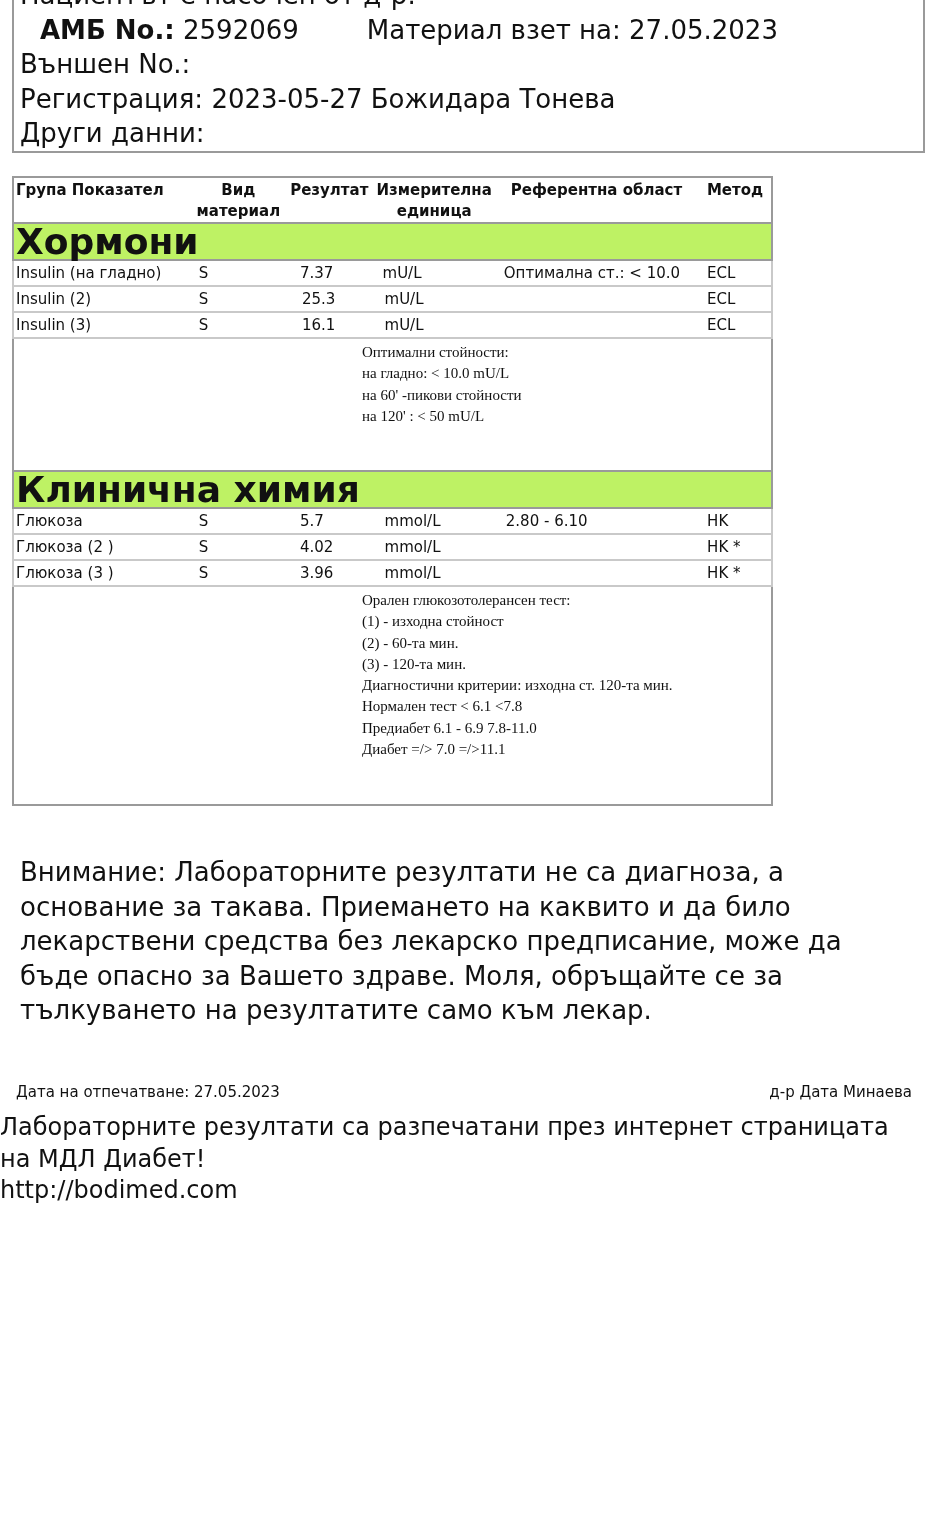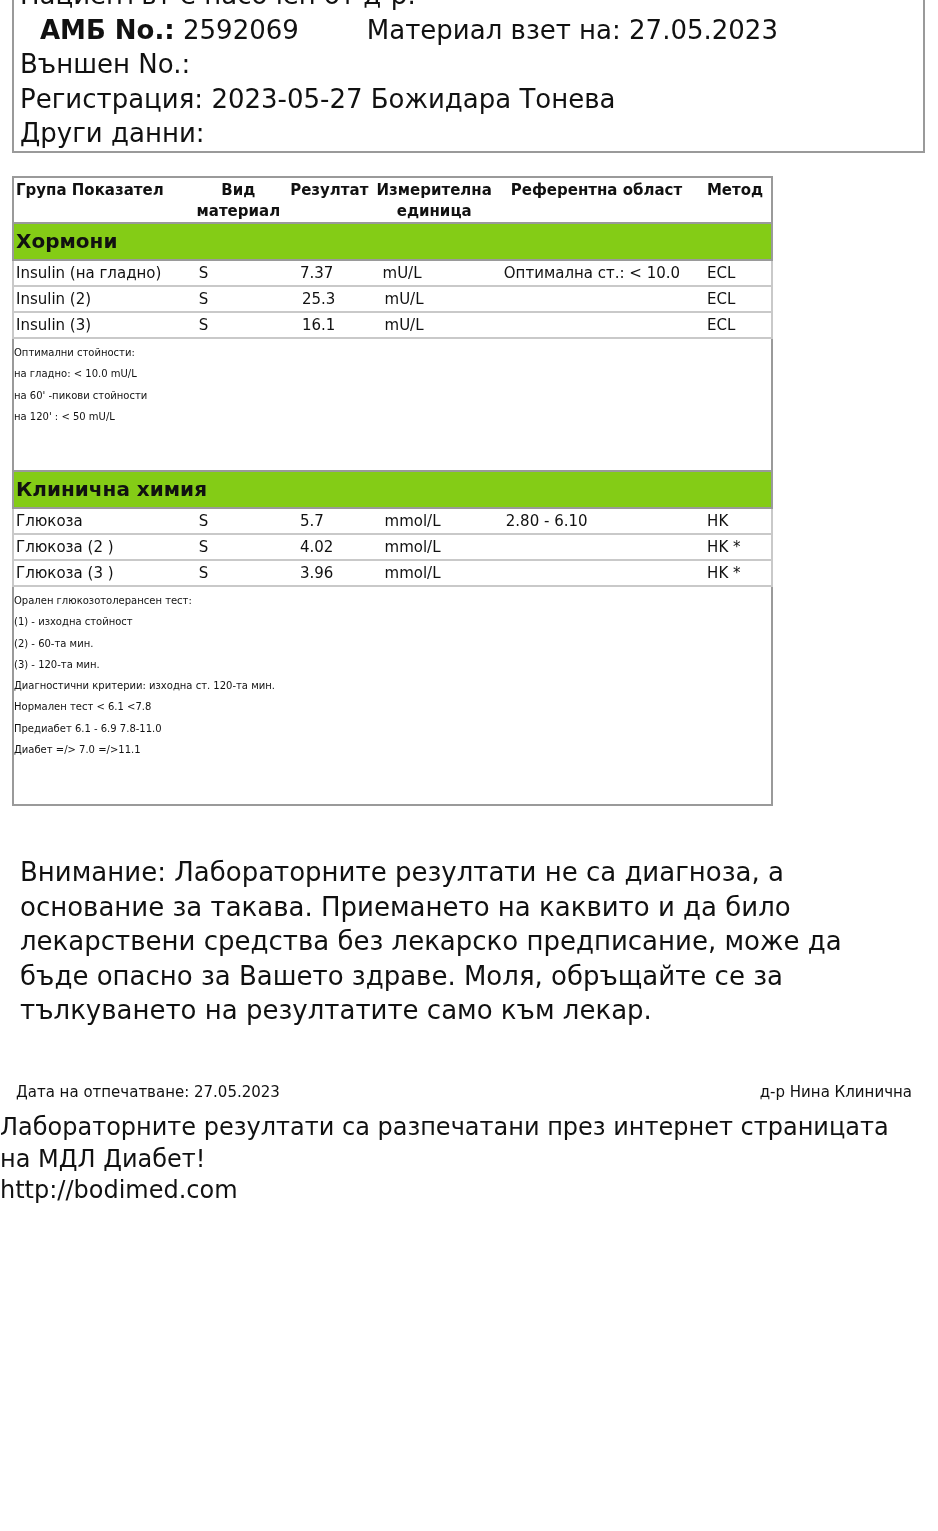--- a/index.html
+++ b/index.html
@@ -20,38 +20,38 @@
   }
   table.results th {
     font-weight: bold; font-size: 15px; text-align: center; vertical-align: top;
     padding: 2px 2px 0 2px; height: 45px; line-height: 21px;
     border-top: 2px solid #9a9a9a; border-bottom: 2px solid #9a9a9a;
   }
   table.results th:first-child { text-align: left; border-left: 2px solid #9a9a9a; padding-left: 2px; }
   table.results th:last-child { border-right: 2px solid #9a9a9a; }
 
   tr.group-row td {
-    background: #84cc16; font-size: 20px; font-weight: bold; height: 37px;
+    background: #bef264; font-size: 36px; font-weight: bold; height: 37px;
     padding: 0 2px; border: 2px solid #9a9a9a; line-height: 33px;
   }
   tr.data-row td {
     height: 26px; padding: 0 2px; border-bottom: 2px solid #c9c9c9;
     white-space: nowrap; font-size: 15px; line-height: 24px;
   }
   tr.data-row td:first-child { border-left: 2px solid #c9c9c9; }
   tr.data-row td:last-child { border-right: 2px solid #c9c9c9; }
   .c-name { width: 248px; }
   .c-mat { width: 100px; padding-left: 6px !important; }
   .c-res { width: 110px; padding-left: 16px !important; }
   .c-unit { width: 110px; padding-left: 8px !important; }
   .c-ref { width: 245px; padding-left: 10px !important; }
   .c-meth { width: 100px; padding-left: 8px !important; margin-left: 8px; }
 
   tr.note-row td { border-left: 2px solid #9a9a9a; border-right: 2px solid #9a9a9a; vertical-align: top; padding: 3px 0 0 0; }
-  .note-cell-inner { font-size: 10px; line-height: 21.3px; }
+  .note-cell-inner { margin-left: 348px; font-size: 15px; line-height: 21.3px; font-family: Liberation Serif, serif; }
 
   .warning {
     position: absolute; left: 20px; top: 855px; width: 880px;
     font-size: 26px; line-height: 34.5px;
   }
   .warning b { font-weight: normal; }
 
   .print-date { position: absolute; left: 16px; top: 1083px; font-size: 15px; }
   .doctor { position: absolute; right: 26px; top: 1083px; font-size: 15px; }
   .footer {
@@ -161,19 +161,19 @@
           <div>Диабет =/&gt; 7.0 =/&gt;11.1</div>
         </div>
       </td>
     </tr>
   </tbody>
 </table>
 
 <div class="warning"><b>Внимание:</b><span> Лабораторните резултати не са диагноза, а основание за такава. Приемането на каквито и да било лекарствени средства без лекарско предписание, може да бъде опасно за Вашето здраве. Моля, обръщайте се за тълкуването на резултатите само към лекар.</span></div>
 
 <div class="print-date">Дата на отпечатване: 27.05.2023</div>
-<div class="doctor">д-р Нина Клинична</div>
+<div class="doctor">д-р Дата Минаева</div>
 
 <div class="footer">
   <div>Лабораторните резултати са разпечатани през интернет страницата</div>
   <div>на МДЛ Диабет!</div>
   <div>http://bodimed.com</div>
 </div>
 
 </body></html>

